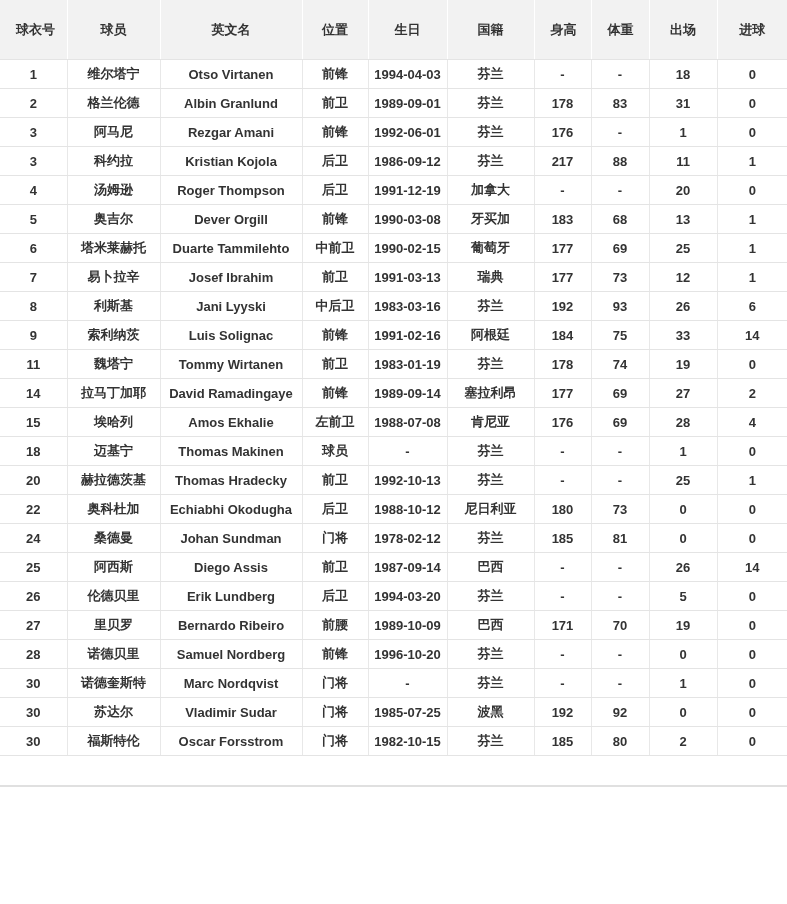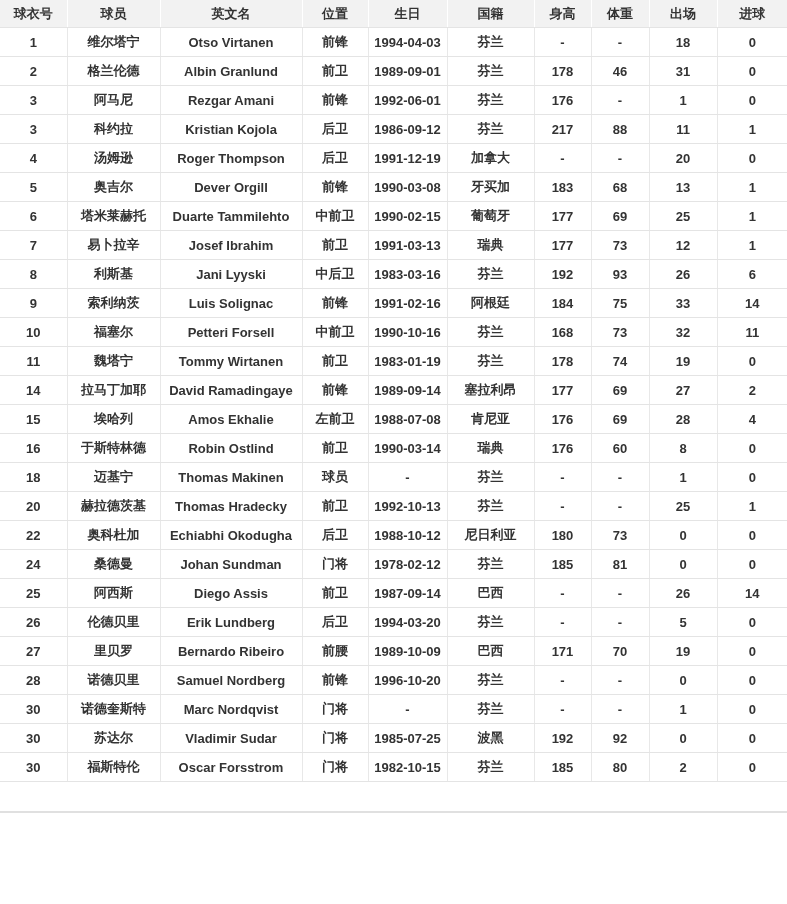--- a/index.html
+++ b/index.html
@@ -19,21 +19,21 @@
     width: 787px;
   }
   table.players th {
     background: #f2f2f2;
     height: 27px;
     font-size: 13px;
     font-weight: 700;
     color: #333333;
     text-align: center;
     vertical-align: middle;
-    padding: 0;
+    padding: 16px;
     border-right: 1px solid #ffffff;
     border-bottom: 1px solid #e4e4e4;
     white-space: nowrap;
     overflow: hidden;
   }
   table.players th:last-child {
     border-right: none;
   }
   table.players td {
     background: #ffffff;
@@ -107,21 +107,21 @@
           <td>0</td>
         </tr>
         <tr>
           <td>2</td>
           <td>格兰伦德</td>
           <td>Albin Granlund</td>
           <td>前卫</td>
           <td>1989-09-01</td>
           <td>芬兰</td>
           <td>178</td>
-          <td>46</td>
+          <td>83</td>
           <td>31</td>
           <td>0</td>
         </tr>
         <tr>
           <td>3</td>
           <td>阿马尼</td>
           <td>Rezgar Amani</td>
           <td>前锋</td>
           <td>1992-06-01</td>
           <td>芬兰</td>
@@ -206,32 +206,20 @@
           <td>9</td>
           <td>索利纳茨</td>
           <td>Luis Solignac</td>
           <td>前锋</td>
           <td>1991-02-16</td>
           <td>阿根廷</td>
           <td>184</td>
           <td>75</td>
           <td>33</td>
           <td>14</td>
-        </tr>
-        <tr>
-          <td>10</td>
-          <td>福塞尔</td>
-          <td>Petteri Forsell</td>
-          <td>中前卫</td>
-          <td>1990-10-16</td>
-          <td>芬兰</td>
-          <td>168</td>
-          <td>73</td>
-          <td>32</td>
-          <td>11</td>
         </tr>
         <tr>
           <td>11</td>
           <td>魏塔宁</td>
           <td>Tommy Wirtanen</td>
           <td>前卫</td>
           <td>1983-01-19</td>
           <td>芬兰</td>
           <td>178</td>
           <td>74</td>
@@ -256,32 +244,20 @@
           <td>Amos Ekhalie</td>
           <td>左前卫</td>
           <td>1988-07-08</td>
           <td>肯尼亚</td>
           <td>176</td>
           <td>69</td>
           <td>28</td>
           <td>4</td>
         </tr>
         <tr>
-          <td>16</td>
-          <td>于斯特林德</td>
-          <td>Robin Ostlind</td>
-          <td>前卫</td>
-          <td>1990-03-14</td>
-          <td>瑞典</td>
-          <td>176</td>
-          <td>60</td>
-          <td>8</td>
-          <td>0</td>
-        </tr>
-        <tr>
           <td>18</td>
           <td>迈基宁</td>
           <td>Thomas Makinen</td>
           <td>球员</td>
           <td>-</td>
           <td>芬兰</td>
           <td>-</td>
           <td>-</td>
           <td>1</td>
           <td>0</td>

